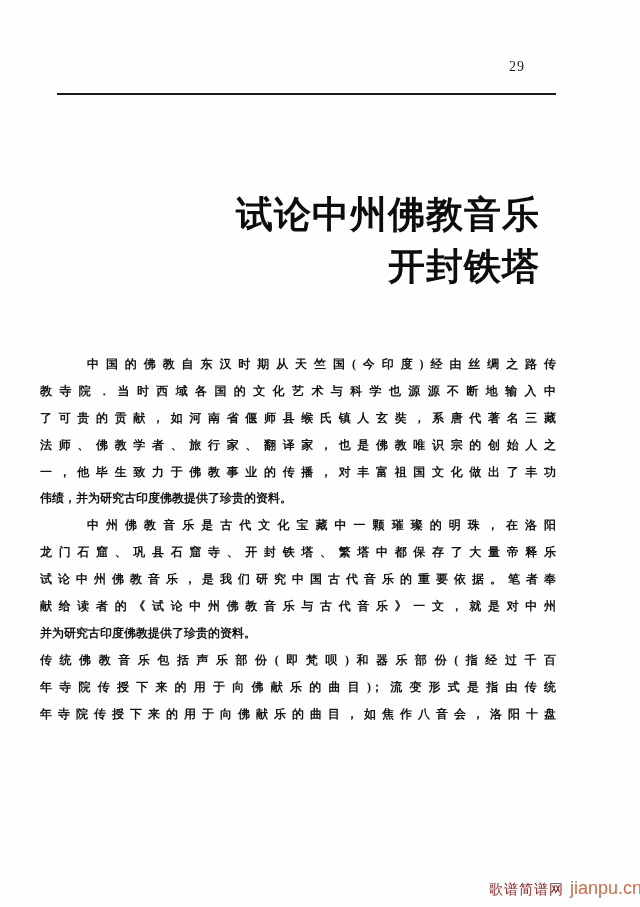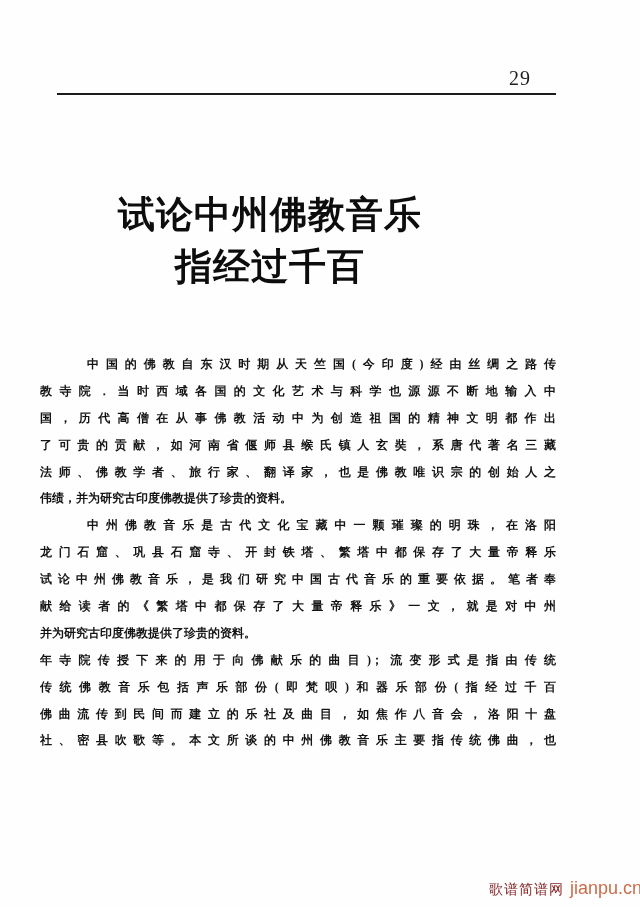--- a/index.html
+++ b/index.html
@@ -11,41 +11,41 @@
     position: relative;
     width: 640px;
     height: 907px;
     background: #fefefe;
     overflow: hidden;
     font-family: "Liberation Serif", "DejaVu Serif", serif;
     color: #171717;
   }
   .page-number {
     position: absolute;
-    top: 67px;
+    top: 59px;
     left: 509px;
-    font-size: 20px;
+    font-size: 14px;
     letter-spacing: 1px;
     color: #1d1d1d;
   }
   .header-rule {
     position: absolute;
     top: 93px;
     left: 57px;
     width: 499px;
     height: 2px;
     background: #1c1c1c;
   }
   .article-title {
     position: absolute;
     top: 189px;
     left: 0;
     width: 540px;
     margin: 0;
-    text-align: center;
+    text-align: right;
     font-size: 37px;
     font-weight: bold;
     line-height: 52px;
     letter-spacing: 1px;
     color: #0d0d0d;
   }
   .title-line { display: block; }
   .body-text {
     position: absolute;
     top: 351px;
@@ -95,47 +95,46 @@
 <body>
 
 <div class="page">
 
   <div class="page-number">29</div>
 
   <div class="header-rule"></div>
 
   <h1 class="article-title">
     <span class="title-line">试论中州佛教音乐</span>
-    <span class="title-line">指经过千百</span>
+    <span class="title-line">开封铁塔</span>
   </h1>
 
   <div class="body-text">
 
     <div>
       <div class="bline j indent">中国的佛教自东汉时期从天竺国(今印度)经由丝绸之路传</div>
       <div class="bline j">教寺院．当时西域各国的文化艺术与科学也源源不断地输入中</div>
-      <div class="bline j">国，历代高僧在从事佛教活动中为创造祖国的精神文明都作出</div>
       <div class="bline j">了可贵的贡献，如河南省偃师县缑氏镇人玄奘，系唐代著名三藏</div>
       <div class="bline j">法师、佛教学者、旅行家、翻译家，也是佛教唯识宗的创始人之</div>
+      <div class="bline j">一，他毕生致力于佛教事业的传播，对丰富祖国文化做出了丰功</div>
       <div class="bline last">伟绩，并为研究古印度佛教提供了珍贵的资料。</div>
     </div>
 
     <div>
       <div class="bline j indent">中州佛教音乐是古代文化宝藏中一颗璀璨的明珠，在洛阳</div>
       <div class="bline j">龙门石窟、巩县石窟寺、开封铁塔、繁塔中都保存了大量帝释乐</div>
       <div class="bline j">试论中州佛教音乐，是我们研究中国古代音乐的重要依据。笔者奉</div>
-      <div class="bline j">献给读者的《繁塔中都保存了大量帝释乐》一文，就是对中州</div>
+      <div class="bline j">献给读者的《试论中州佛教音乐与古代音乐》一文，就是对中州</div>
       <div class="bline last">并为研究古印度佛教提供了珍贵的资料。</div>
     </div>
 
     <div>
+      <div class="bline j">传统佛教音乐包括声乐部份(即梵呗)和器乐部份(指经过千百</div>
       <div class="bline j">年寺院传授下来的用于向佛献乐的曲目)；流变形式是指由传统</div>
-      <div class="bline j">传统佛教音乐包括声乐部份(即梵呗)和器乐部份(指经过千百</div>
-      <div class="bline j">佛曲流传到民间而建立的乐社及曲目，如焦作八音会，洛阳十盘</div>
-      <div class="bline j">社、密县吹歌等。本文所谈的中州佛教音乐主要指传统佛曲，也</div>
+      <div class="bline j">年寺院传授下来的用于向佛献乐的曲目，如焦作八音会，洛阳十盘</div>
     </div>
 
   </div>
 
   <div class="watermark">
     <span class="wm-name">歌谱简谱网</span><span class="wm-url">jianpu.cn</span>
   </div>
 
 </div>
 

